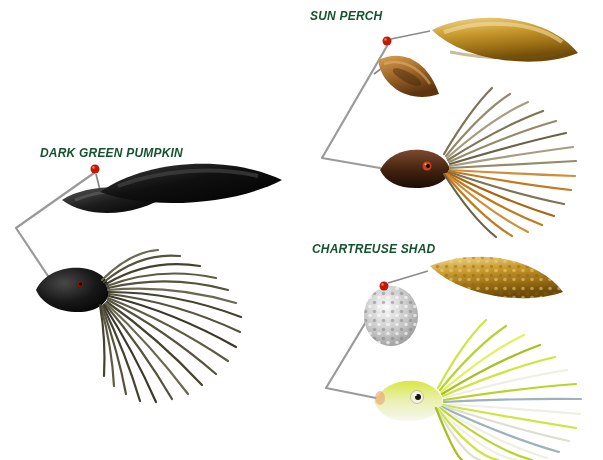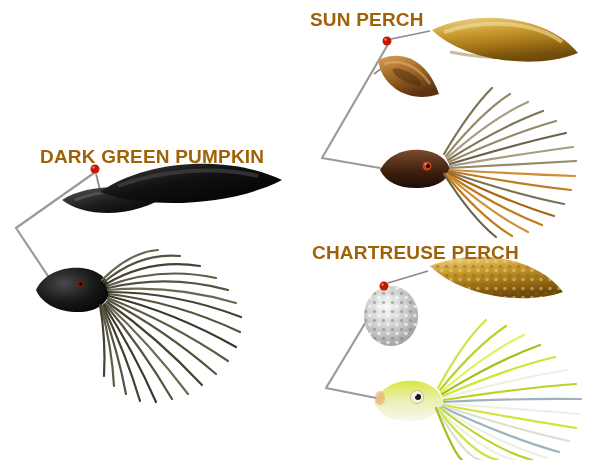--- a/index.html
+++ b/index.html
@@ -1,20 +1,20 @@
 <!DOCTYPE html>
 <html><head>
 <meta charset="utf-8">
 <style>
   html,body{margin:0;padding:0;background:#fff;}
   .page{position:relative;width:603px;height:460px;background:#ffffff;overflow:hidden;
         font-family:"Liberation Sans",sans-serif;}
   .lure{position:absolute;}
-  .label{position:absolute;font-weight:bold;font-size:19px;
-         letter-spacing:.2px;color:#a16207;white-space:nowrap;}
+  .label{position:absolute;font-style:italic;font-weight:bold;font-size:12px;
+         letter-spacing:.2px;color:#14532d;white-space:nowrap;}
 </style>
 </head>
 <body>
 
 <div class="page">
 
   <svg class="lure" style="left:0px;top:140px;" width="300" height="270" viewBox="0 0 300 270">
     <defs>
       <linearGradient id="g1-blade" x1="0" y1="0" x2="1" y2="1">
         <stop offset="0" stop-color="#3c3c3c"></stop>
@@ -216,15 +216,15 @@
       <path d="M 120 163 Q 156 210 180 214" stroke="#cde53f"></path>
       <path d="M 119 163 Q 146 210 162 214" stroke="#dde0cf"></path>
       <path d="M 118 162 Q 136 208 144 214" stroke="#a6c01e"></path>
     </g>
   </svg>
 
   <div class="label" style="left:8px;top:146px;margin-left:32px;">DARK GREEN PUMPKIN</div>
 
   <div class="label" style="left:310px;top:9px;">SUN PERCH</div>
 
-  <div class="label" style="left:312px;top:242px;">CHARTREUSE PERCH</div>
+  <div class="label" style="left:312px;top:242px;">CHARTREUSE SHAD</div>
 
 </div>
 
 </body></html>

